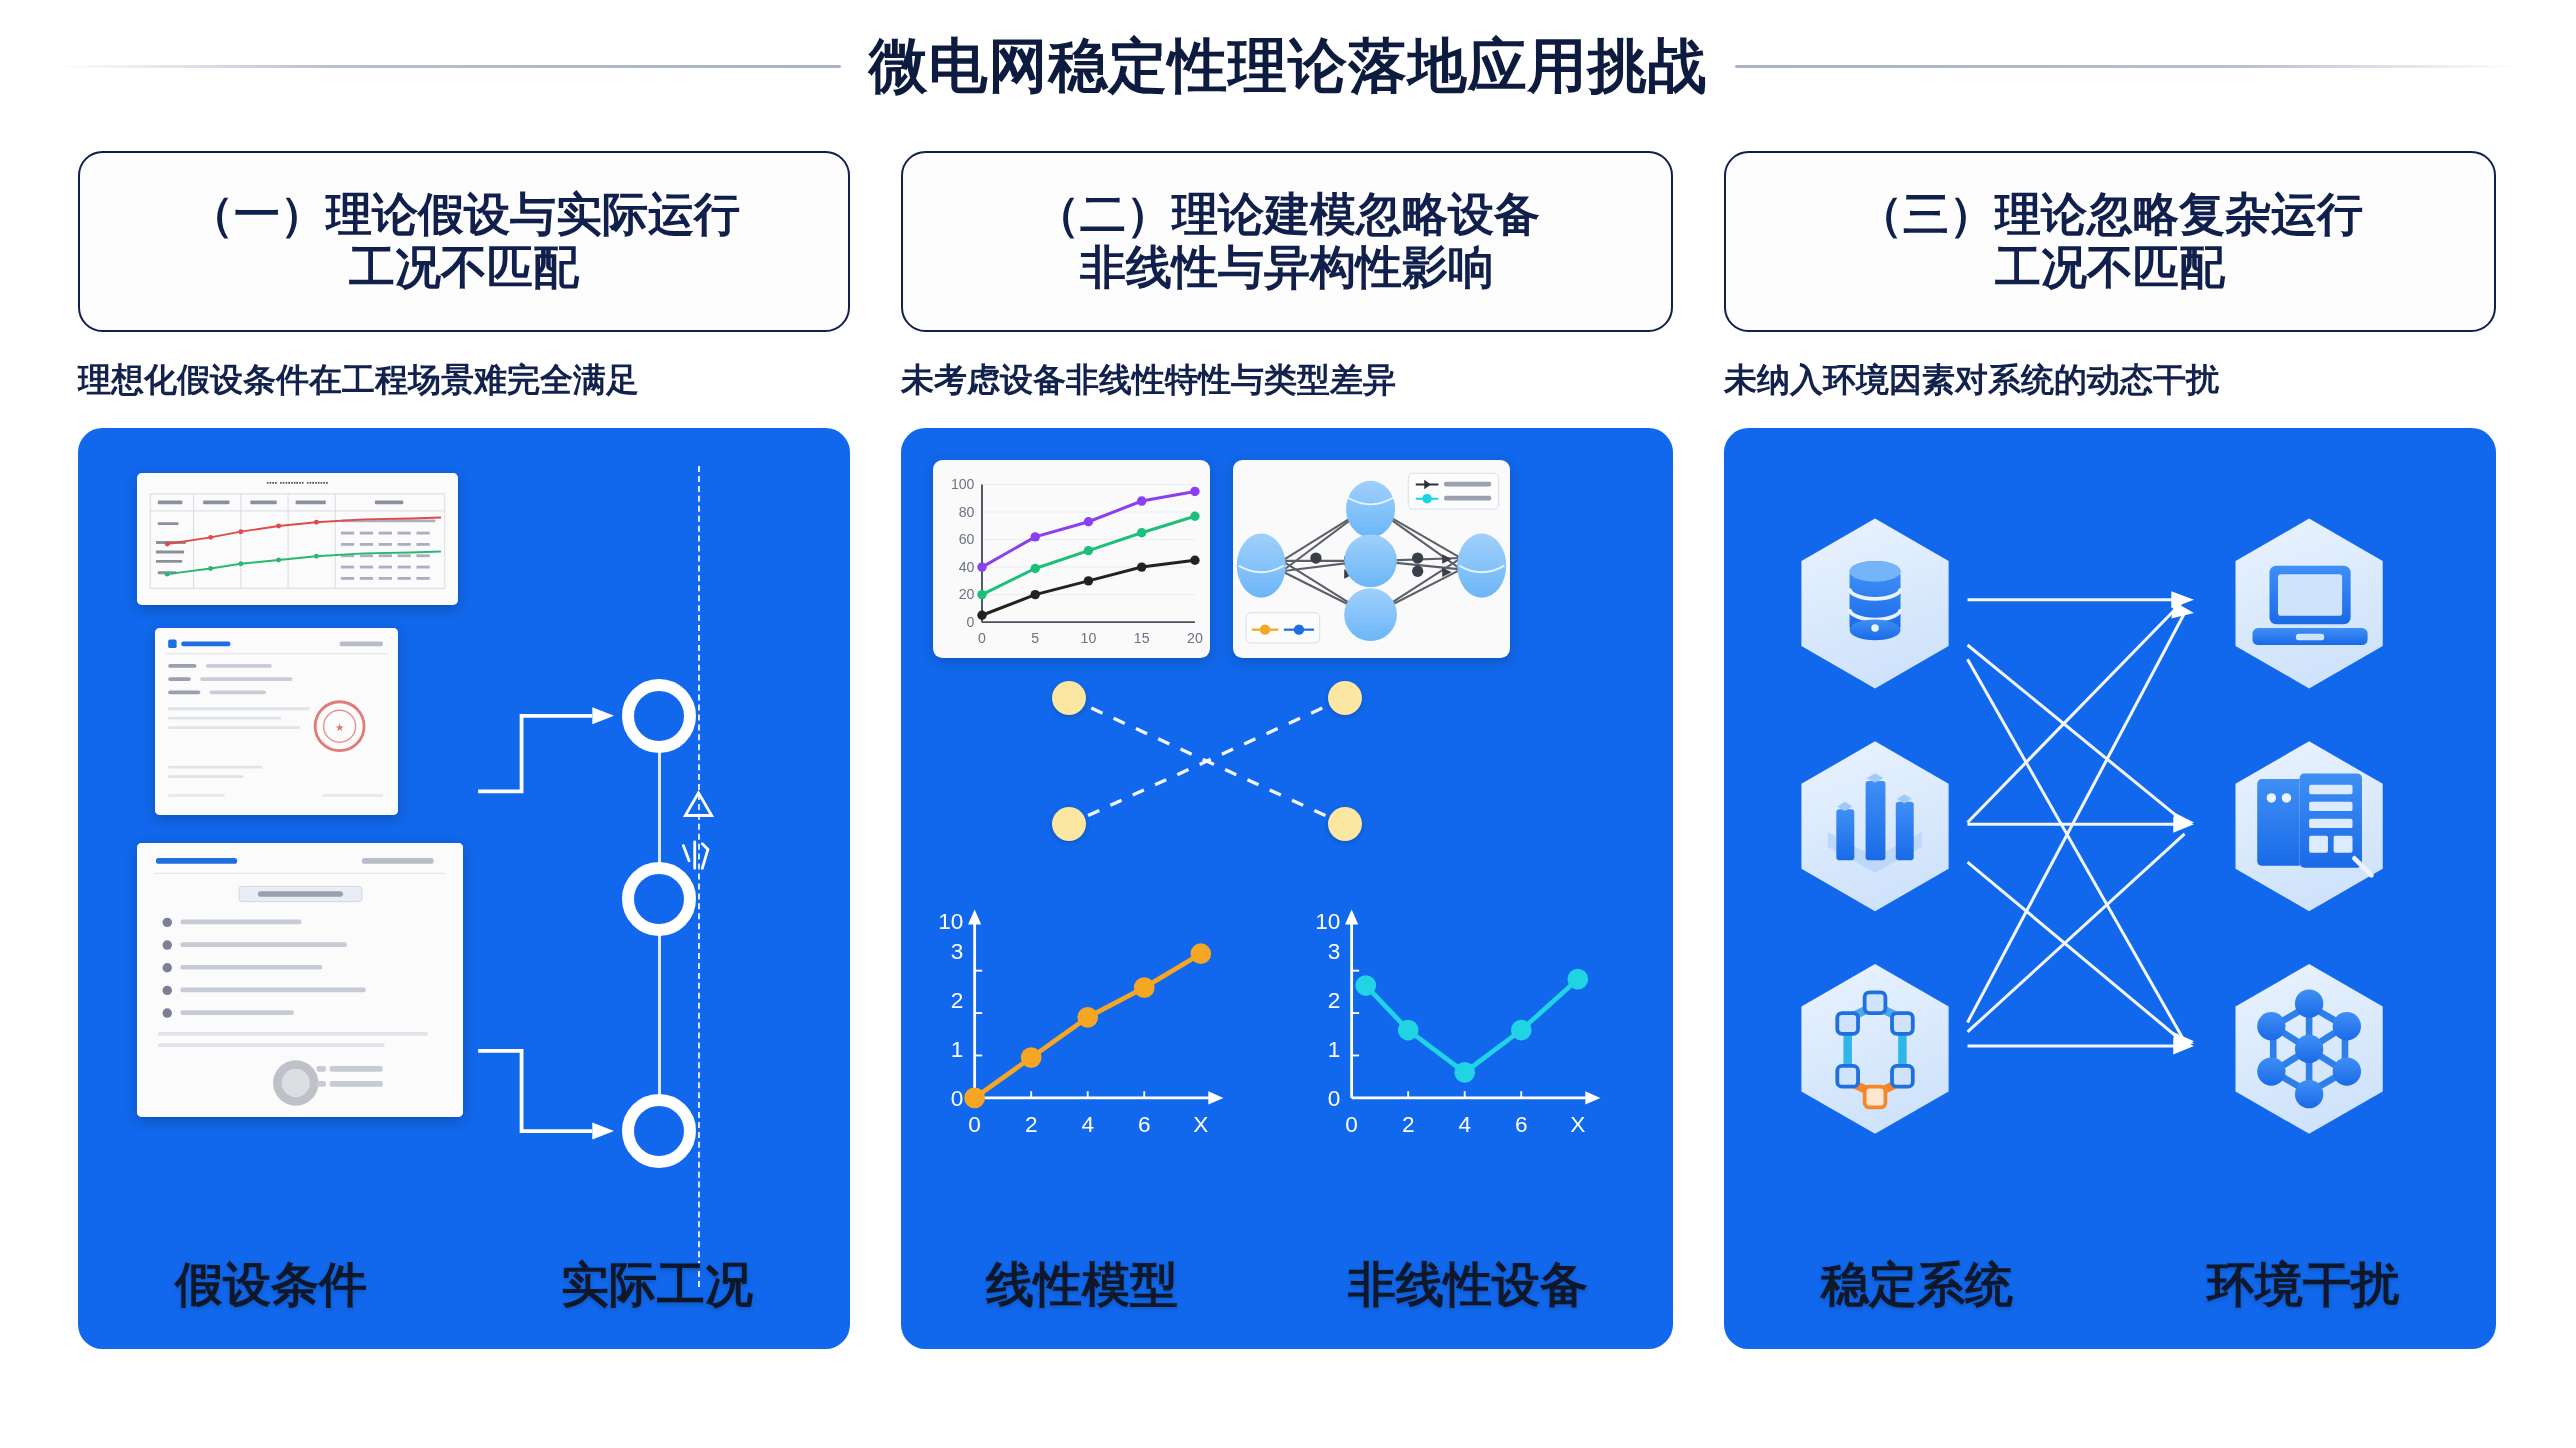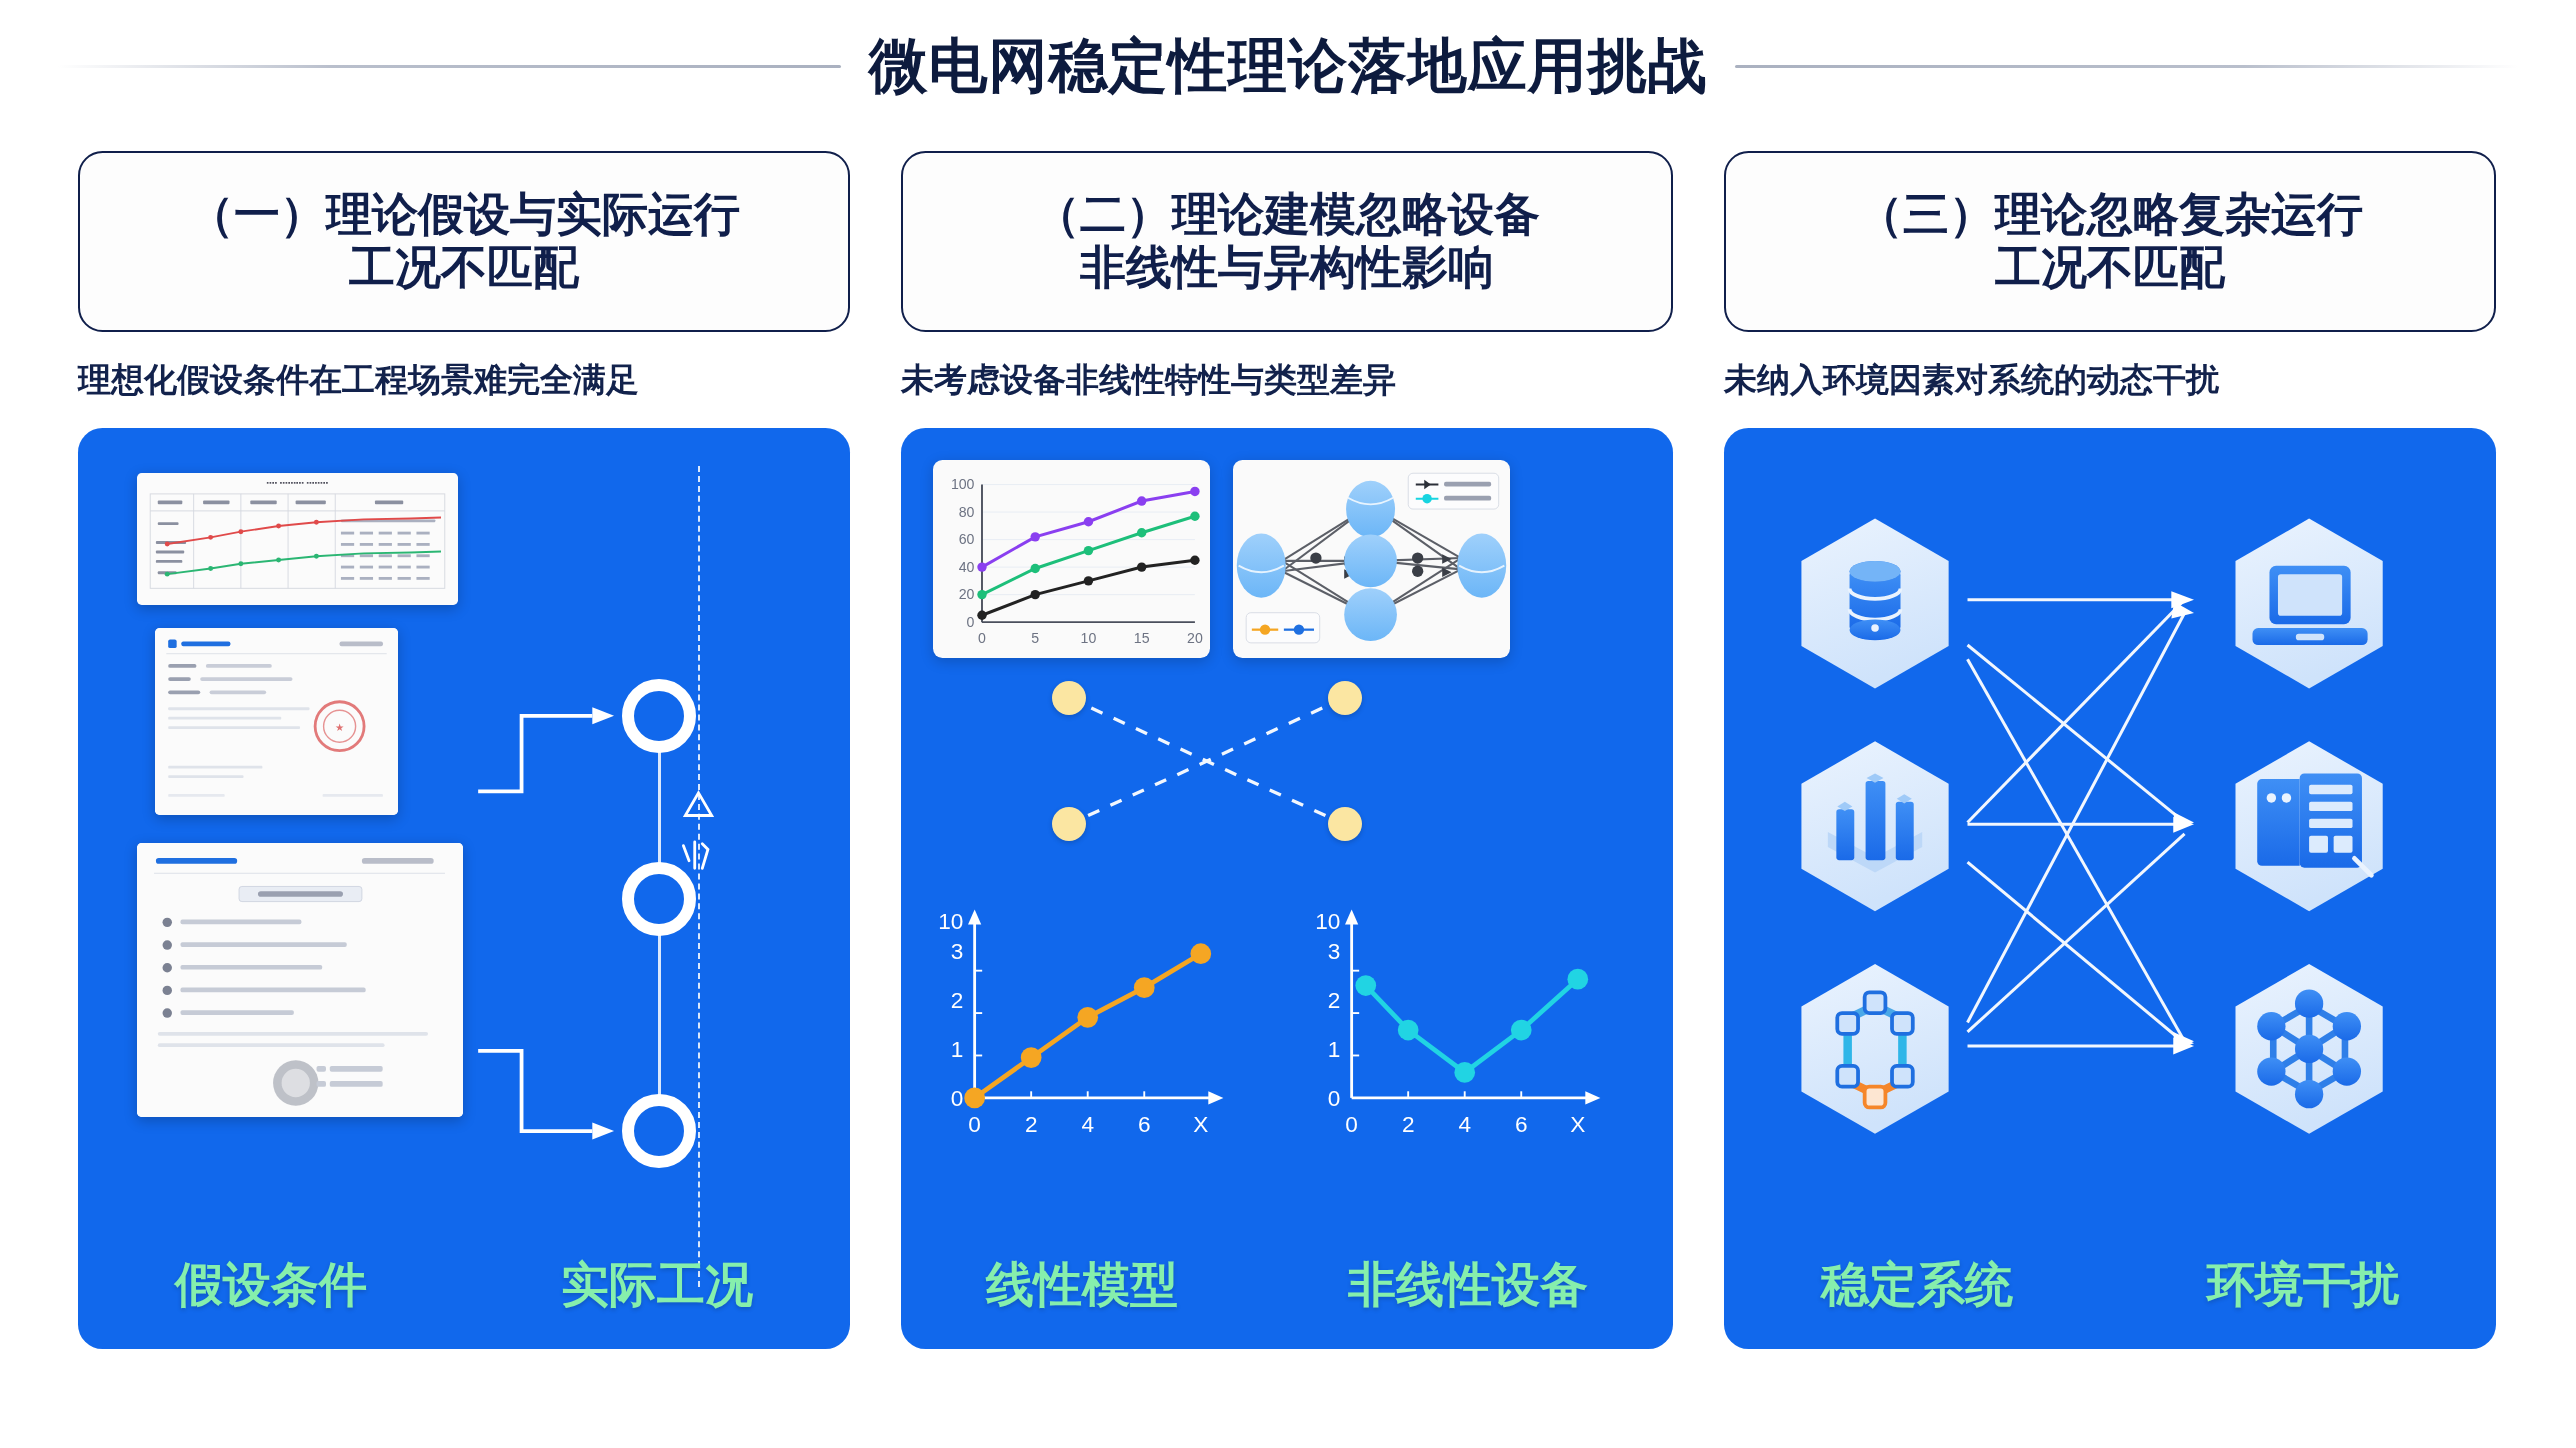--- a/index.html
+++ b/index.html
@@ -45,21 +45,21 @@
   }
   .panel{
     margin-top:24.5px;width:772px;height:921px;
     background:#1168ec;border-radius:24.5px;position:relative;overflow:hidden;
   }
   .panel-labels{
     position:absolute;left:0;bottom:32px;width:100%;
     display:flex;justify-content:space-around;align-items:center;
   }
   .panel-label{
-    font-size:48px;font-weight:bold;color:#86efac;white-space:nowrap;
+    font-size:48px;font-weight:bold;color:#0f172a;white-space:nowrap;
     text-shadow:0 1.9px 4.7px rgba(0,0,0,.18);
     margin-top:32px;
   }
   
   .doc{
     position:absolute;background:#fbfbfb;border-radius:4.7px;
     box-shadow:0 3.8px 13.2px rgba(0,0,0,.22);overflow:hidden;
   }
   .doc-a{left:59px;top:45px;width:321px;height:132px;}
   .doc-b{left:77px;top:200px;width:243px;height:187px;}

